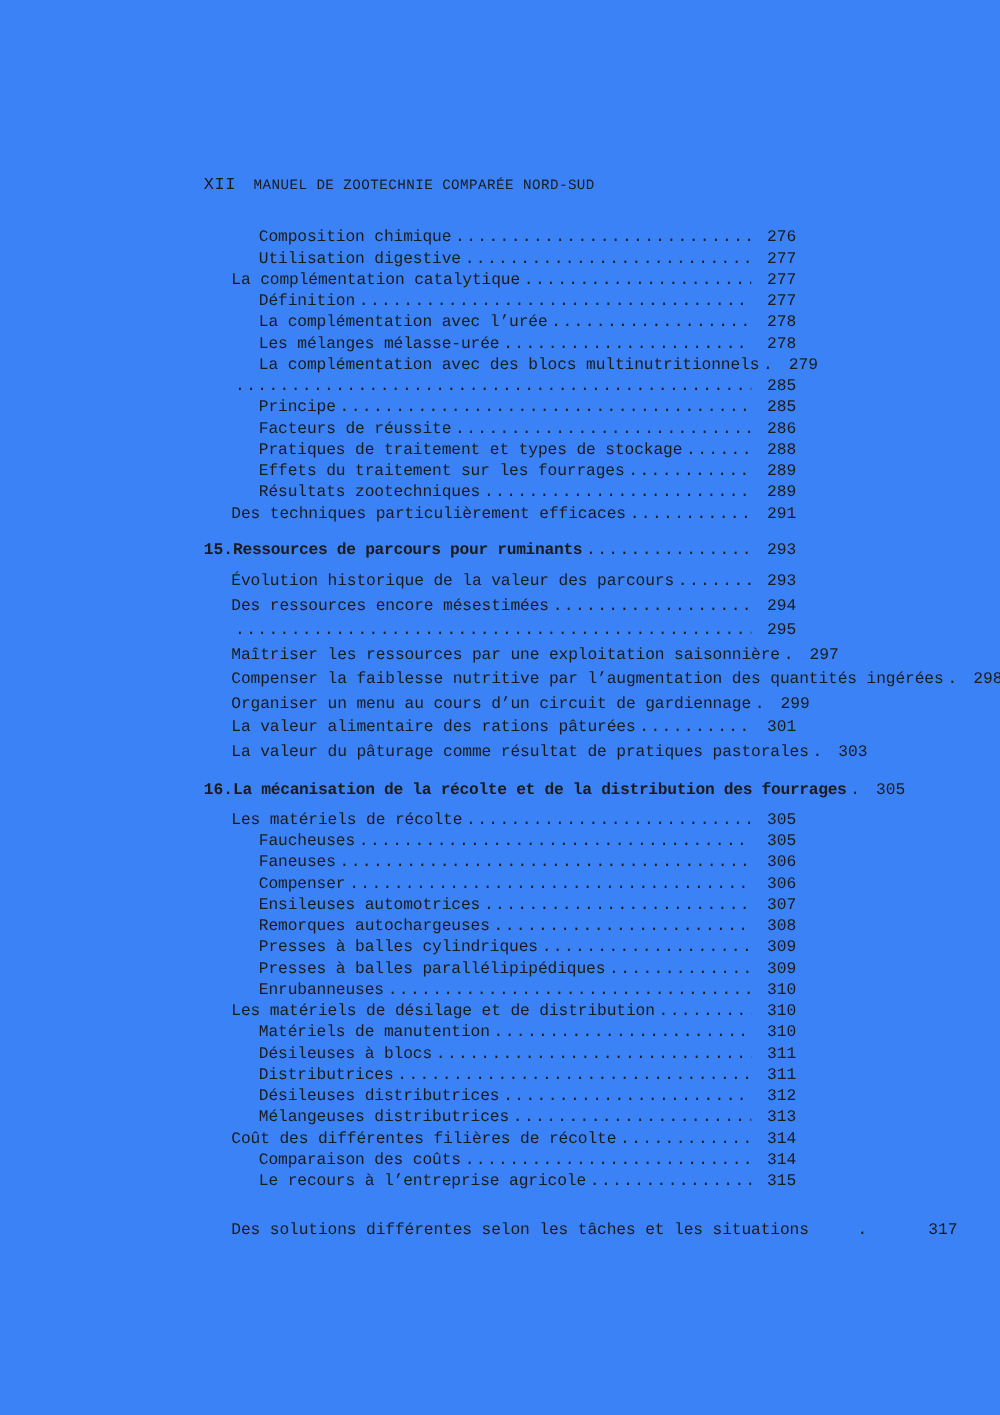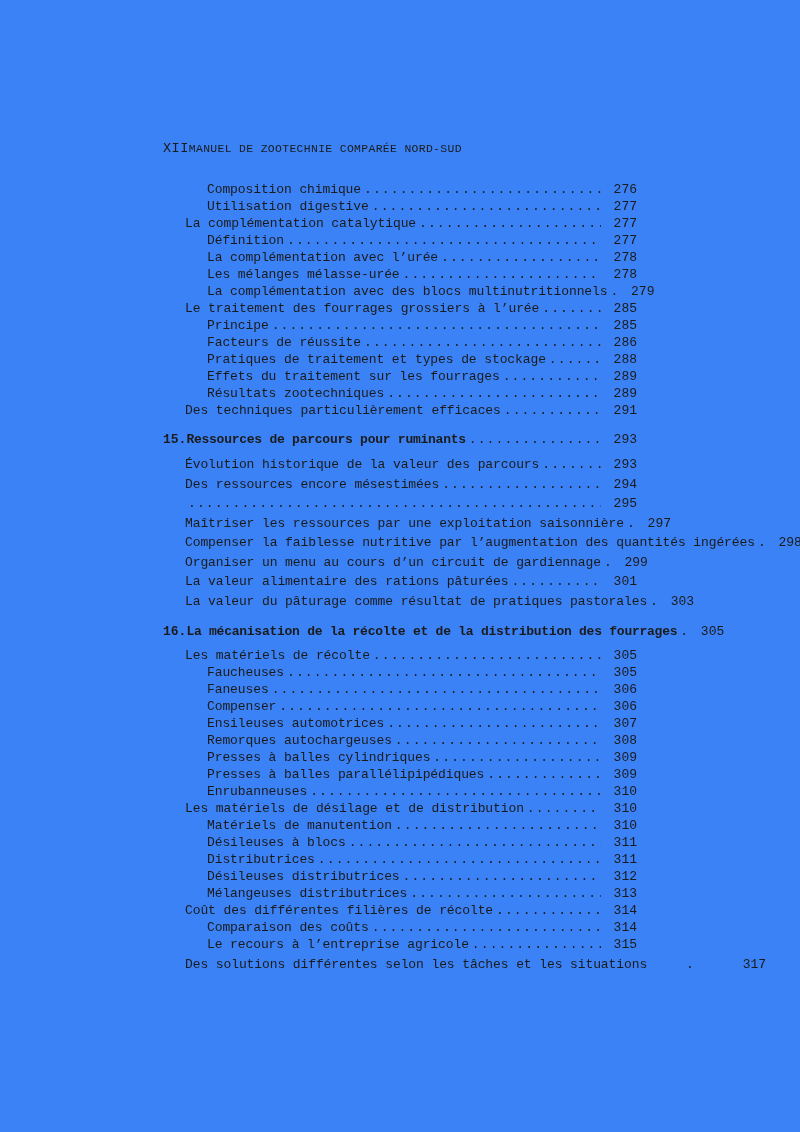--- a/index.html
+++ b/index.html
@@ -14,40 +14,40 @@
   }
   .running-head {
     position: absolute;
     top: 141px;
     left: 163px;
     width: 474px;
     display: flex;
     align-items: baseline;
   }
   .folio { font-size: 13.5px; letter-spacing: 0.5px; }
-  .rtitle { font-size: 11.4px; letter-spacing: 0.35px; }
+  .rtitle { font-size: 11.4px; margin-left: 14px; letter-spacing: 0.35px; }
 
   .toc {
     position: absolute;
     top: 181px;
     left: 163px;
     width: 474px;
     font-size: 13px;
   }
   .row {
     display: flex;
     align-items: flex-end;
     line-height: 17px;
   }
   .row.section    { padding-left: 22px; }
   .row.subsection { padding-left: 44px; }
   .row.chapter    { font-weight: bold; margin: 12px 0 7px; }
   .row.chapter .label { letter-spacing: -0.25px; }
   .row.loose      { line-height: 19.5px; }
-  .row.gap        { margin-top: 3px; gap: 36px; }
+  .row.gap        { margin-top: 22px; gap: 36px; }
   .num   { flex: 0 0 22px; }
   .label { white-space: nowrap; letter-spacing: -0.1px; }
   .dots  {
     flex: 1 1 auto;
     overflow: hidden;
     min-width: 8px;
     margin: 0 10px 0 3px;
     font-weight: normal;
     white-space: nowrap;
   }
@@ -99,21 +99,20 @@
         <span class="label">Les mélanges mélasse-urée</span>
         <span class="dots"></span>
         <span class="page">278</span>
       </div>
       <div class="row subsection">
         <span class="label">La complémentation avec des blocs multinutritionnels</span>
         <span class="dots"></span>
         <span class="page">279</span>
       </div>
       <div class="row section">
-        <span class="label">Le traitement des fourrages grossiers à l’urée</span>
         <span class="dots"></span>
         <span class="page">285</span>
       </div>
       <div class="row subsection">
         <span class="label">Principe</span>
         <span class="dots"></span>
         <span class="page">285</span>
       </div>
       <div class="row subsection">
         <span class="label">Facteurs de réussite</span>

